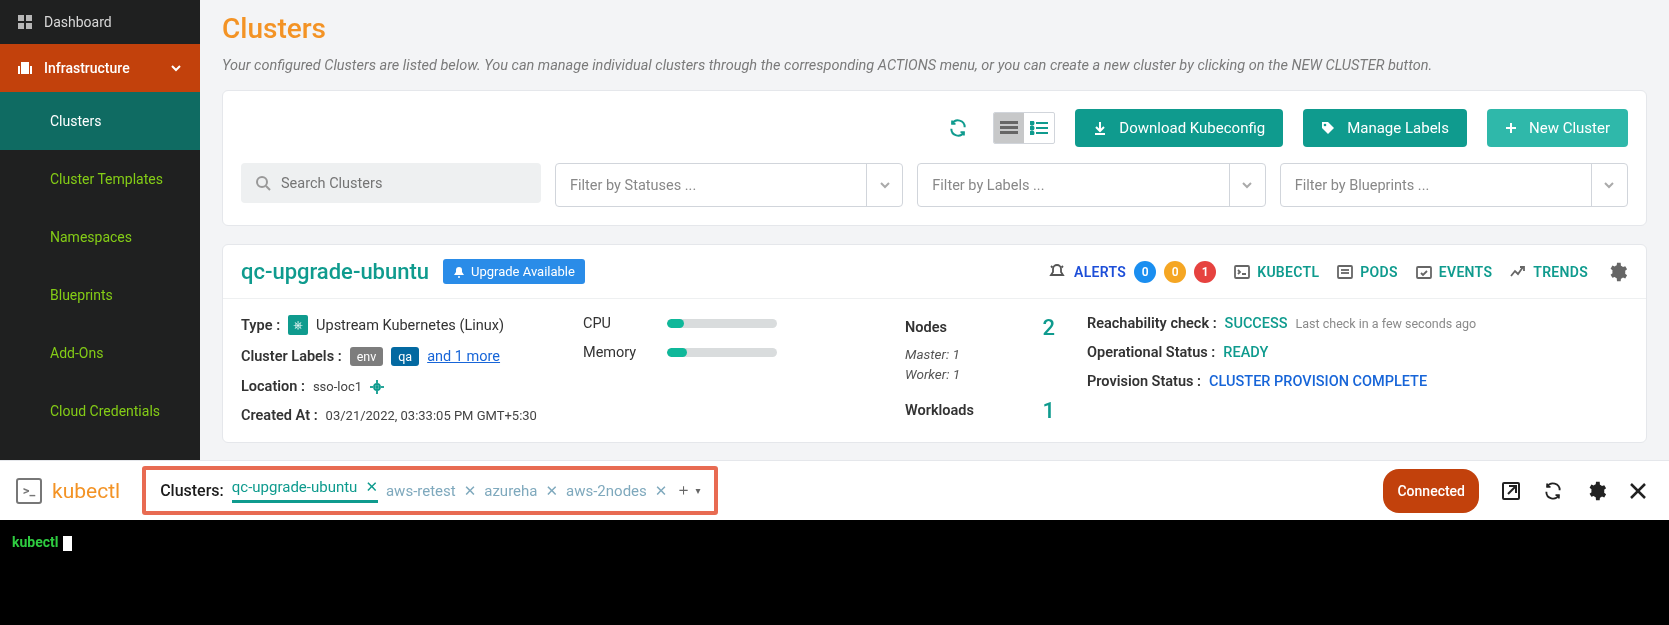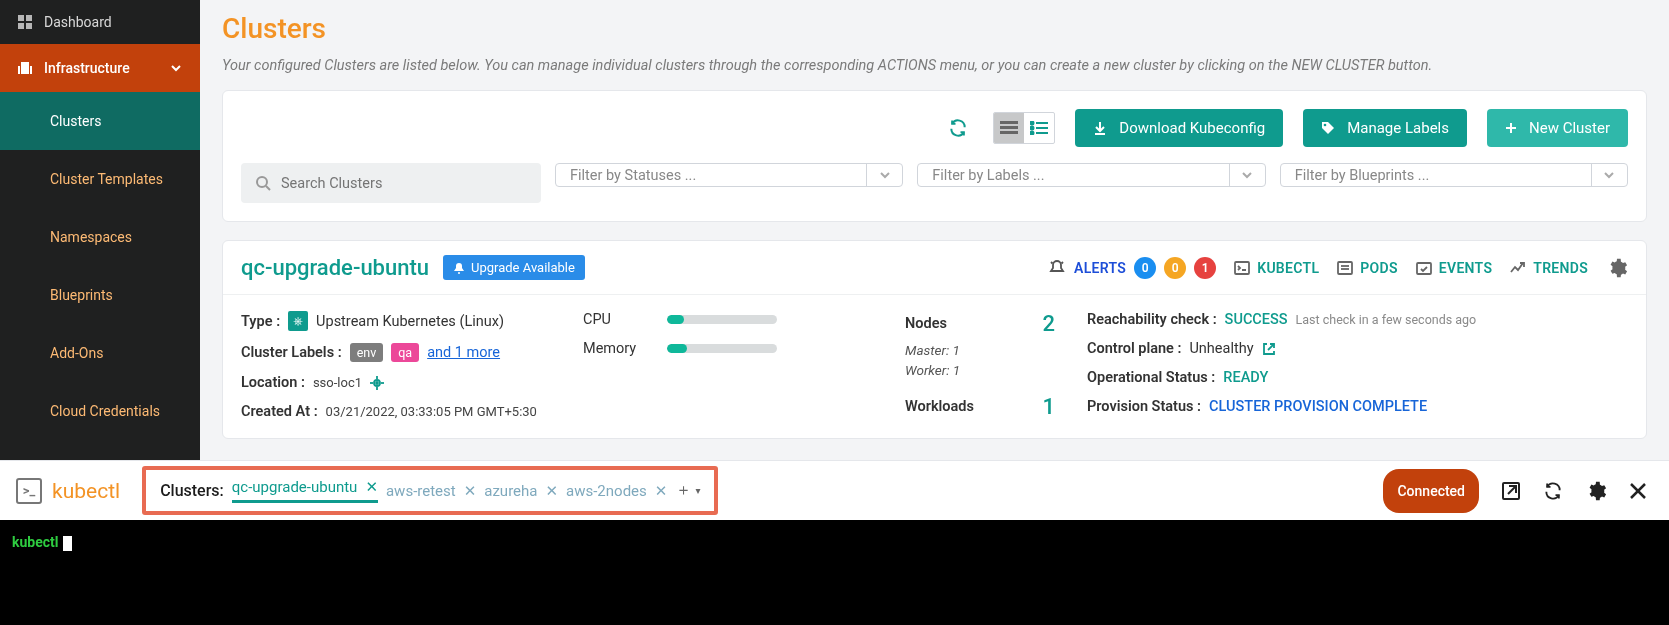--- a/index.html
+++ b/index.html
@@ -4,21 +4,21 @@
 <style>
 * { box-sizing: border-box; margin: 0; padding: 0; font-family: -apple-system, BlinkMacSystemFont, "Segoe UI", Roboto, Helvetica, Arial, sans-serif; }
 body { background: #f3f4f6; width: 1669px; height: 625px; overflow: hidden; position: relative; }
 
 
 .sidebar { position: absolute; top: 0; left: 0; width: 200px; height: 460px; background: #1f2020; color: #fff; }
 .sidebar-item { display: flex; align-items: center; padding: 16px 18px; font-size: 14px; color: #d8d8d8; cursor: pointer; gap: 12px; }
 .sidebar-item.top { padding: 14px 18px; }
 .sidebar-item .chev { margin-left: auto; }
 .sidebar-item.active-parent { background: #c2410c; color: #fff; font-weight: 500; }
-.sidebar-sub { padding-left: 50px; padding-right: 18px; height: 58px; display: flex; align-items: center; font-size: 14px; color: #fdba74; cursor: pointer; }
+.sidebar-sub { padding-left: 50px; padding-right: 18px; height: 58px; display: flex; align-items: center; font-size: 14px; color: #84cc16; cursor: pointer; }
 .sidebar-sub.active { background: #0f6b62; color: #fff; }
 
 
 .main { position: absolute; top: 0; left: 200px; right: 0; height: 460px; padding: 12px 22px 0 22px; overflow: hidden; background:#f3f4f6; }
 .page-title { color: #f39325; font-size: 28px; font-weight: 500; margin-bottom: 12px; }
 .page-desc { color: #7a7a7a; font-style: italic; font-size: 14.5px; margin-bottom: 16px; }
 
 
 .card { background: #fff; border: 1px solid #e5e7eb; border-radius: 6px; }
 .toolbar-card { padding: 18px; margin-bottom: 18px; }
@@ -30,21 +30,21 @@
 .view-toggle .selected { background:#c7c8c9; color:#555; }
 .view-toggle .unselected { color:#0f9b8e; }
 .btn { display:flex; align-items:center; gap:12px; padding: 10px 18px; border-radius:4px; color:#fff; font-size:15px; cursor:pointer; }
 .btn.teal { background:#0f9b8e; }
 .btn.teal-light { background:#2fb8aa; }
 .btn .btn-icon { font-size:15px; }
 
 .filter-row { display:flex; gap:14px; }
 .search-box { flex: 0 0 300px; background:#eef0f1; border-radius:4px; display:flex; align-items:center; padding:0 14px; height:40px; color:#888; gap:10px; }
 .search-box input { flex:1; border:none; background:transparent; outline:none; font-size:14.5px; color:#333; }
-.select-box { flex:1; border:1px solid #d1d5db; border-radius:4px; height:24px; display:flex; align-items:center; }
+.select-box { flex:1; border:1px solid #d1d5db; border-radius:4px; height:44px; display:flex; align-items:center; }
 .select-box .sel-text { flex:1; padding:0 14px; color:#888; font-size:14.5px; }
 .select-box .sel-arrow { width:36px; border-left:1px solid #d1d5db; display:flex; align-items:center; justify-content:center; color:#aaa; height:100%; }
 
 
 .cluster-card { padding: 0; }
 .cluster-header { display:flex; align-items:center; padding: 14px 18px; gap:14px; border-bottom:1px solid #eef0f1; }
 .cluster-name { color:#0f9b8e; font-size:22px; font-weight:500; }
 .upgrade-badge { background:#2a8ce8; color:#fff; font-size:13px; padding:5px 10px; border-radius:3px; display:flex; align-items:center; gap:6px; }
 .header-actions { display:flex; align-items:center; gap:18px; margin-left:auto; }
 .alerts-group { display:flex; align-items:center; gap:8px; }
@@ -62,21 +62,21 @@
 .col.c1 { flex: 0 0 310px; }
 .col.c2 { flex: 0 0 290px; }
 .col.c3 { flex: 0 0 150px; }
 .col.c4 { flex: 1; }
 .kv { display:flex; align-items:center; gap:8px; flex-wrap:wrap; }
 .kv .k { font-weight:600; }
 .kv .k::after { content:" :"; }
 .type-badge { width:20px; height:20px; background:#0f9b8e; display:inline-flex; align-items:center; justify-content:center; color:#fff; font-size:12px; border-radius:2px; }
 .label-chip { padding:2px 7px; border-radius:3px; color:#fff; font-size:12.5px; }
 .chip-env { background:#7d7d7d; }
-.chip-qa { background:#ec4899; }
+.chip-qa { background:#0369a1; }
 .more-link { color:#1765d8; text-decoration:underline; cursor:pointer; }
 .loc-icon { color:#0f9b8e; }
 .small { font-size:13px; color:#444; }
 .meter { display:flex; align-items:center; gap:16px; }
 .meter-label { width:68px; }
 .bar { width:110px; height:9px; background:#d9dcdd; border-radius:5px; overflow:hidden; }
 .bar > div { height:100%; background:#0fb89a; border-radius:5px; }
 .big-num { color:#0f9b8e; font-size:22px; font-weight:500; }
 .metric-row { display:flex; justify-content:space-between; align-items:center; }
 .mini { font-style:italic; color:#555; font-size:13.5px; }
@@ -388,31 +388,20 @@
         </div>
       </div>
 
       <div class="col c4">
         <div class="kv">
           <span class="k">Reachability check</span>
           <span class="status-link">SUCCESS</span>
           <span class="tiny-note">Last check in a few seconds ago</span>
         </div>
         <div class="kv">
-          <span class="k">Control plane</span>
-          <span>Unhealthy</span>
-          <span class="ext-icon">
-              <svg width="14" height="14" viewBox="0 0 14 14" fill="none" stroke="#0f9b8e" stroke-width="1.8">
-                <path d="M5 2H2v10h10V9"></path>
-                <path d="M8 2h4v4"></path>
-                <line x1="12" y1="2" x2="6" y2="8"></line>
-              </svg>
-            </span>
-        </div>
-        <div class="kv">
           <span class="k">Operational Status</span>
           <span class="status-link">READY</span>
         </div>
         <div class="kv">
           <span class="k">Provision Status</span>
           <span class="status-blue">CLUSTER PROVISION COMPLETE</span>
         </div>
       </div>
     </div>
   </div>

